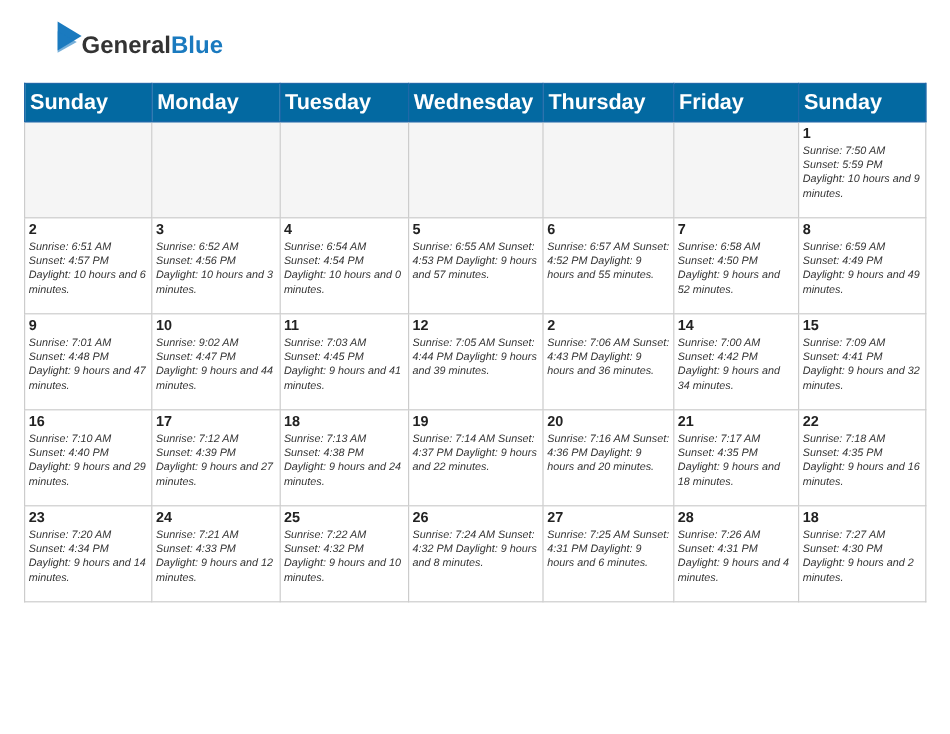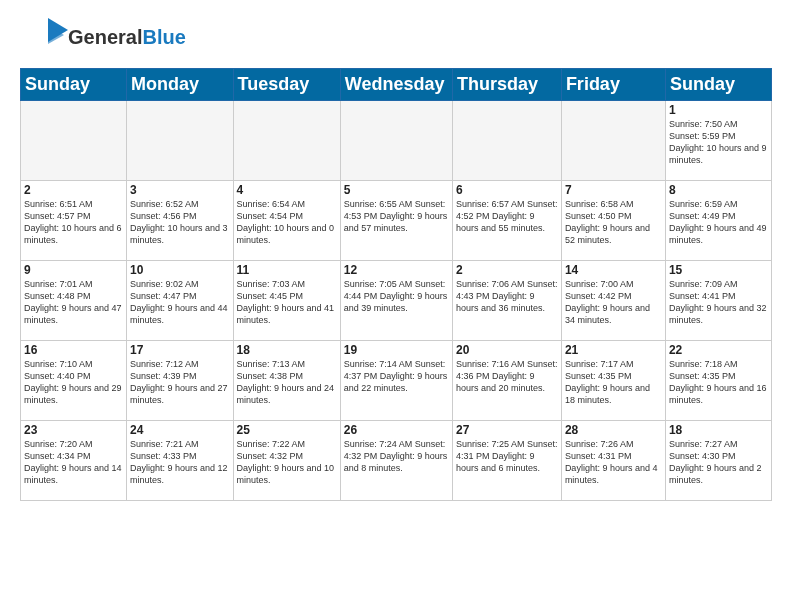--- a/index.html
+++ b/index.html
@@ -65,20 +65,21 @@
       font-size: 12px;
       font-weight: bold;
       color: #222;
       display: block;
       margin-bottom: 1px;
     }
     .day-info {
       font-size: 9px;
       color: #333;
       line-height: 1.35;
+      font-style: italic;
     }
     .logo-area {
       display: flex;
       flex-direction: column;
       align-items: flex-end;
     }
   </style>
 </head>
 <body>
 

